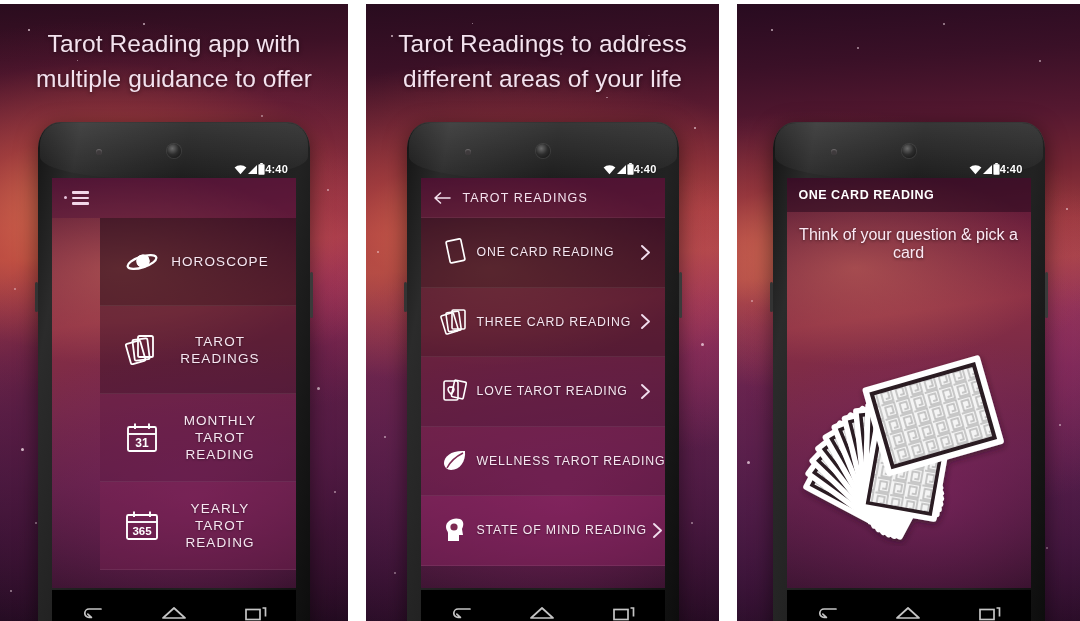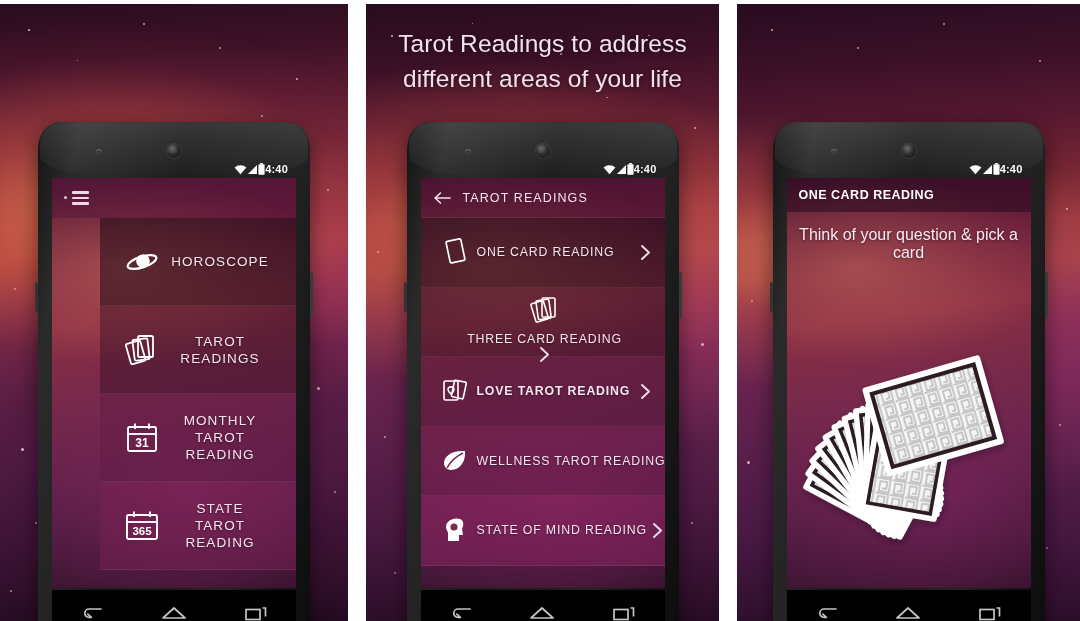--- a/index.html
+++ b/index.html
@@ -242,22 +242,22 @@
   }
   .list-row .l-ico { width: 44px; flex: 0 0 44px; display: flex; align-items: center; justify-content: center; }
   .list-row .l-label {
     flex: 1; color: #f6e6f1;
     font-size: 12.3px; letter-spacing: 0.85px;
     text-shadow: 0 1px 2px rgba(0,0,0,0.4);
     white-space: nowrap;
   }
   .list-row .l-chev { flex: 0 0 22px; display: flex; justify-content: center; }
   .q1 { background: rgba(26,7,20,0.55); }
-  .q2 { background: rgba(48,12,34,0.50); flex-direction: column; }
-  .q3 { background: rgba(78,20,56,0.48); font-weight: bold; }
+  .q2 { background: rgba(48,12,34,0.50); }
+  .q3 { background: rgba(78,20,56,0.48); }
   .q4 { background: rgba(108,28,74,0.46); }
   .q5 { background: rgba(146,38,100,0.46); }
 
   
   .appbar3 {
     position: relative; height: 34px;
     background: rgba(40,10,30,0.55);
     display: flex; align-items: center;
     padding-left: 12px; z-index: 2;
   }
@@ -297,20 +297,24 @@
       <span style="left:4%;top:46%;width:2px;height:2px;opacity:.5"></span>
       <span style="left:6%;top:72%;width:3px;height:3px;opacity:.8"></span>
       <span style="left:10%;top:84%;width:2px;height:2px;opacity:.6"></span>
       <span style="left:91%;top:62%;width:3px;height:3px;opacity:.7"></span>
       <span style="left:96%;top:79%;width:2px;height:2px;opacity:.55"></span>
       <span style="left:88%;top:92%;width:2px;height:2px;opacity:.5"></span>
       <span style="left:3%;top:95%;width:1.5px;height:1.5px;opacity:.5"></span>
       <span style="left:75%;top:18%;width:1.5px;height:1.5px;opacity:.5"></span>
     </div>
 
+    <div class="headline">
+      <div>Tarot Reading app with</div>
+      <div>multiple guidance to offer</div>
+    </div>
 
     <div class="phone">
       <div class="phone-body"></div>
       <div class="side-btn"></div>
       <div class="side-btn2"></div>
       <div class="sensor"></div>
       <div class="camera"></div>
 
       <div class="statusbar">
         <svg class="sb-ico" width="13" height="11" viewBox="0 0 13 11">
@@ -388,21 +392,21 @@
                 <g fill="none" stroke="#fff" stroke-width="1.9">
                   <rect x="4" y="6" width="30" height="24" rx="1.5"></rect>
                   <path d="M4 13 H34"></path>
                   <path d="M11 2.5 V8"></path>
                     <path d="M27 2.5 V8"></path>
                 </g>
                 <text x="19" y="26" font-family="Liberation Sans, sans-serif" font-size="11.5" font-weight="bold" fill="#fff" text-anchor="middle">365</text>
               </svg>
             </span>
             <span class="m-label">
-              <span>STATE</span><br>
+              <span>YEARLY</span><br>
               <span>TAROT READING</span>
             </span>
           </div>
 
         </div>
       </div>
 
       <div class="navbar">
         <svg width="24" height="18" viewBox="0 0 24 18">
           <path d="M21 5 H9 a4.2 4.2 0 0 0 0 8.4 h2.4 l-3.6 -3.3" fill="none" stroke="#e8e8e8" stroke-width="1.7" stroke-linecap="round" stroke-linejoin="round"></path>

